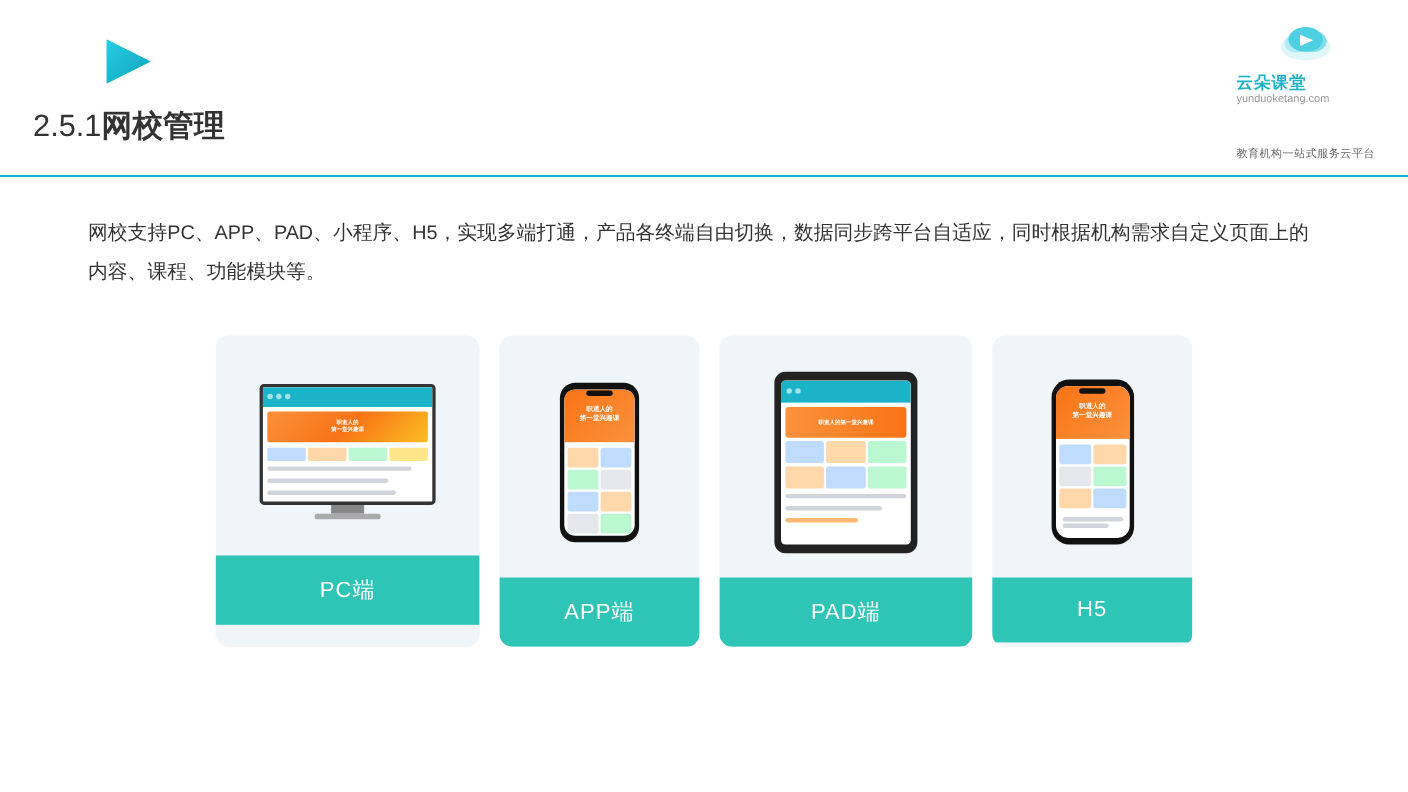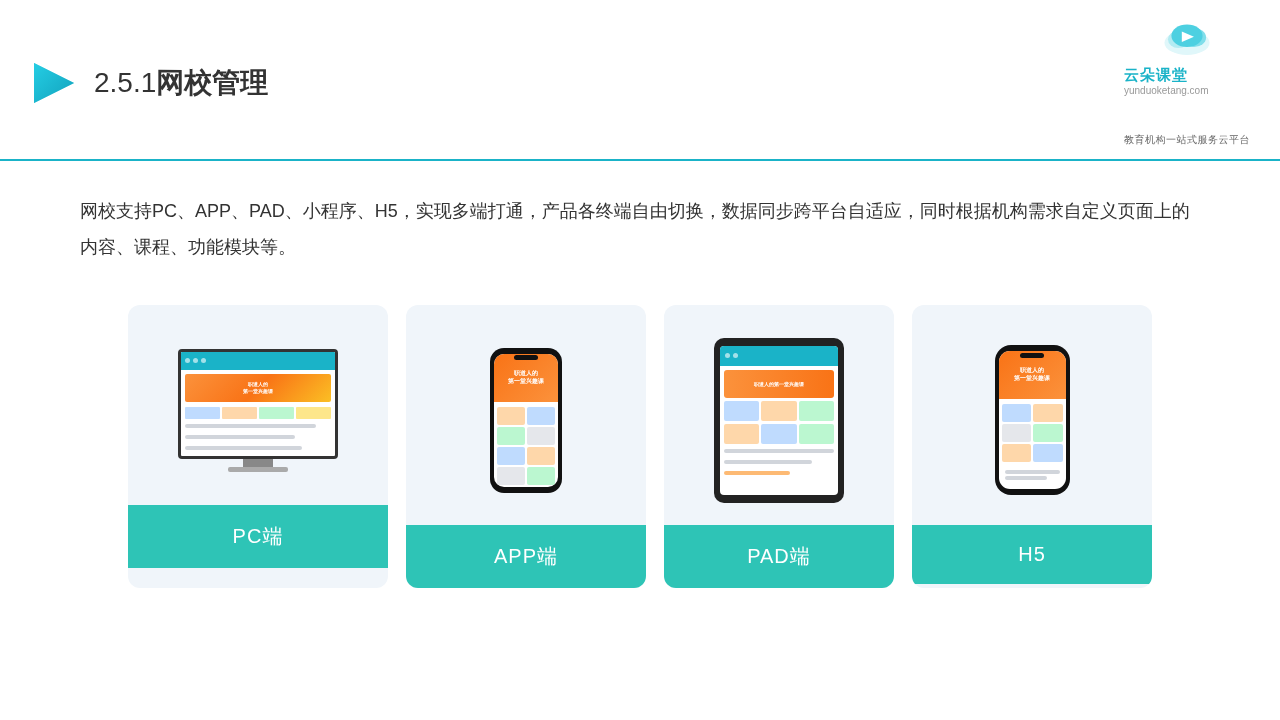--- a/index.html
+++ b/index.html
@@ -17,20 +17,21 @@
       display: flex;
       align-items: center;
       justify-content: space-between;
       padding: 18px 30px 12px 30px;
       border-bottom: 2px solid #1ab3c8;
     }
     .header-left {
       display: flex;
       align-items: center;
       gap: 16px;
+      flex-direction: column;
     }
     .play-icon {
       width: 48px;
       height: 48px;
     }
     .header-title {
       font-size: 28px;
       font-weight: 600;
       color: #333;
     }
@@ -84,21 +85,21 @@
     .cards-container {
       display: flex;
       gap: 18px;
       padding: 40px 60px 30px 60px;
       justify-content: center;
     }
 
     .card {
       background: #f0f5fa;
       border-radius: 12px;
-      width: 240px;
+      width: 182px;
       display: flex;
       flex-direction: column;
       align-items: center;
       overflow: hidden;
       flex-shrink: 0;
     }
 
     .card-image-area {
       width: 100%;
       height: 220px;
@@ -275,21 +276,21 @@
       color: #fff;
       text-align: center;
       font-size: 20px;
       font-weight: 500;
       padding: 18px 0;
       letter-spacing: 1px;
     }
 
     
     .card-pc {
-      width: 260px;
+      width: 240px;
     }
     .card-pc .card-image-area {
       height: 200px;
     }
 
     
     .mini-line { height: 4px; background: #d1d5db; border-radius: 2px; margin: 2px 0; }
     .mini-line-orange { background: #fdba74; }
   </style>
 </head>

